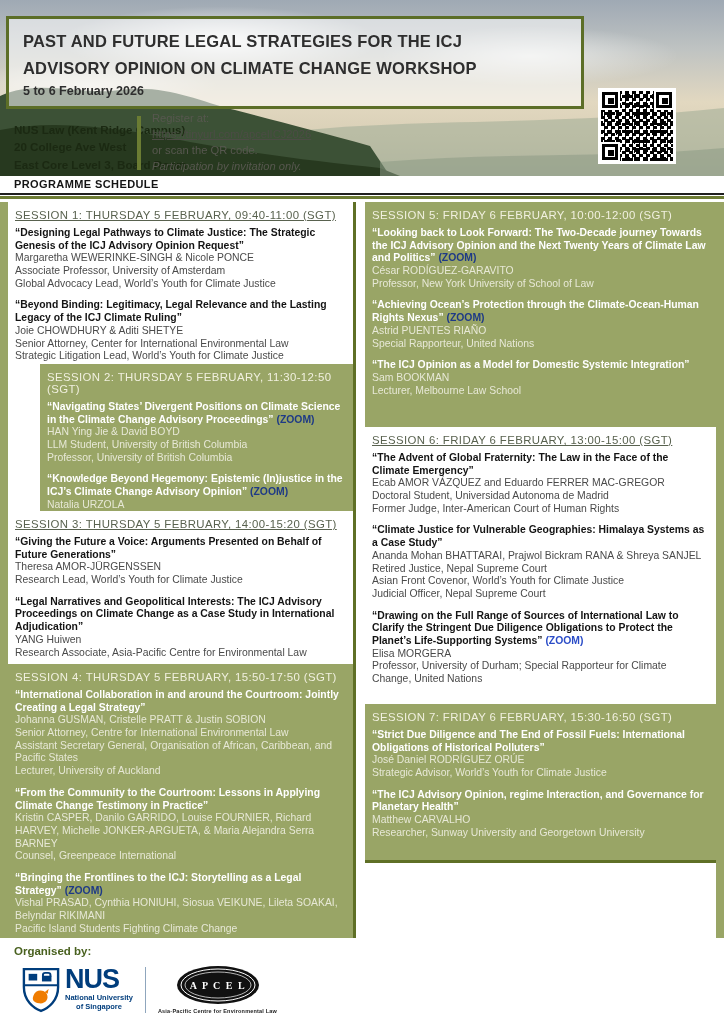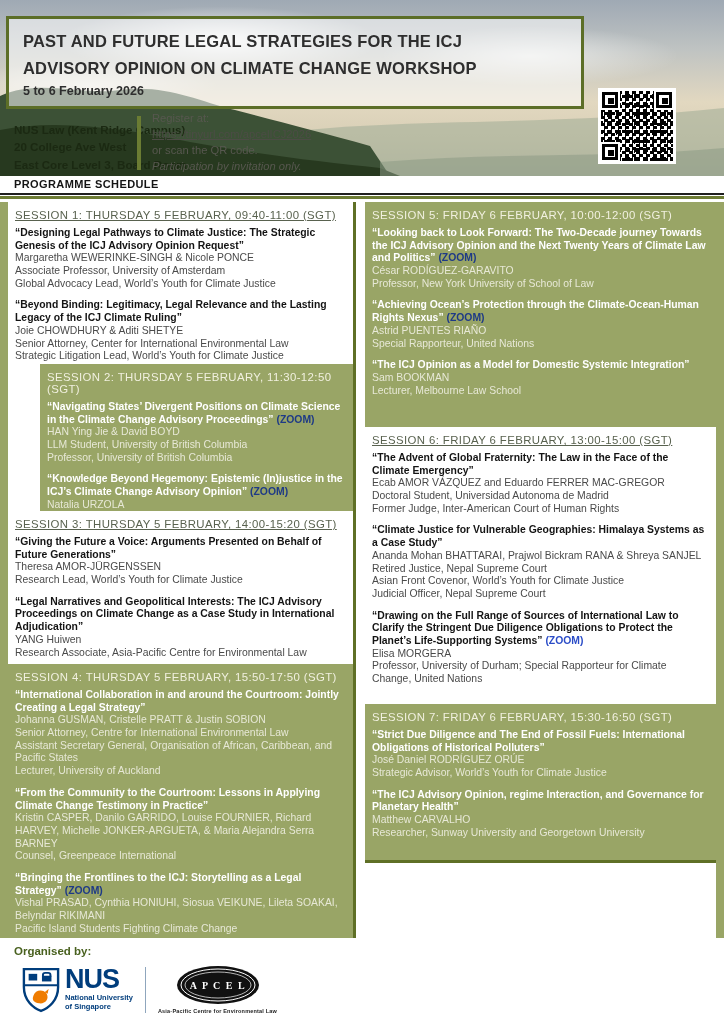--- a/index.html
+++ b/index.html
@@ -81,21 +81,21 @@
               justify-content:flex-end;padding:0 10px 12px 7px;font-size:10.6px;font-style:italic;
               color:#4f4f4f;line-height:1.55;}
 
   
   .footer{position:absolute;top:938px;left:0;width:724px;height:86px;background:#fff;}
   .organised{position:absolute;left:14px;top:7px;font-size:11.5px;font-weight:bold;color:#49611f;}
   .logos{position:absolute;left:22px;top:27px;display:flex;align-items:center;gap:12px;}
   .nus-logo{display:flex;align-items:center;gap:5px;}
   .nus-text{display:flex;flex-direction:column;}
   .nus-acronym{font-size:27px;font-weight:bold;color:#003d7c;line-height:.85;letter-spacing:-1px;}
-  .nus-sub{font-size:7.5px;color:#003d7c;font-weight:bold;line-height:1.2;margin-top:2px;}
+  .nus-sub{font-size:7.5px;color:#003d7c;font-weight:bold;line-height:1.2;margin-top:2px;text-align:center;}
   .logo-divider{width:1px;height:46px;background:#8fa6bd;}
   .apcel-logo{display:flex;flex-direction:column;align-items:center;}
   .apcel-caption{font-size:5.5px;color:#222;margin-top:1px;font-weight:bold;letter-spacing:.2px;}
 </style>
 </head>
 <body>
 
 <div id="page">
 
   <div class="hero">

